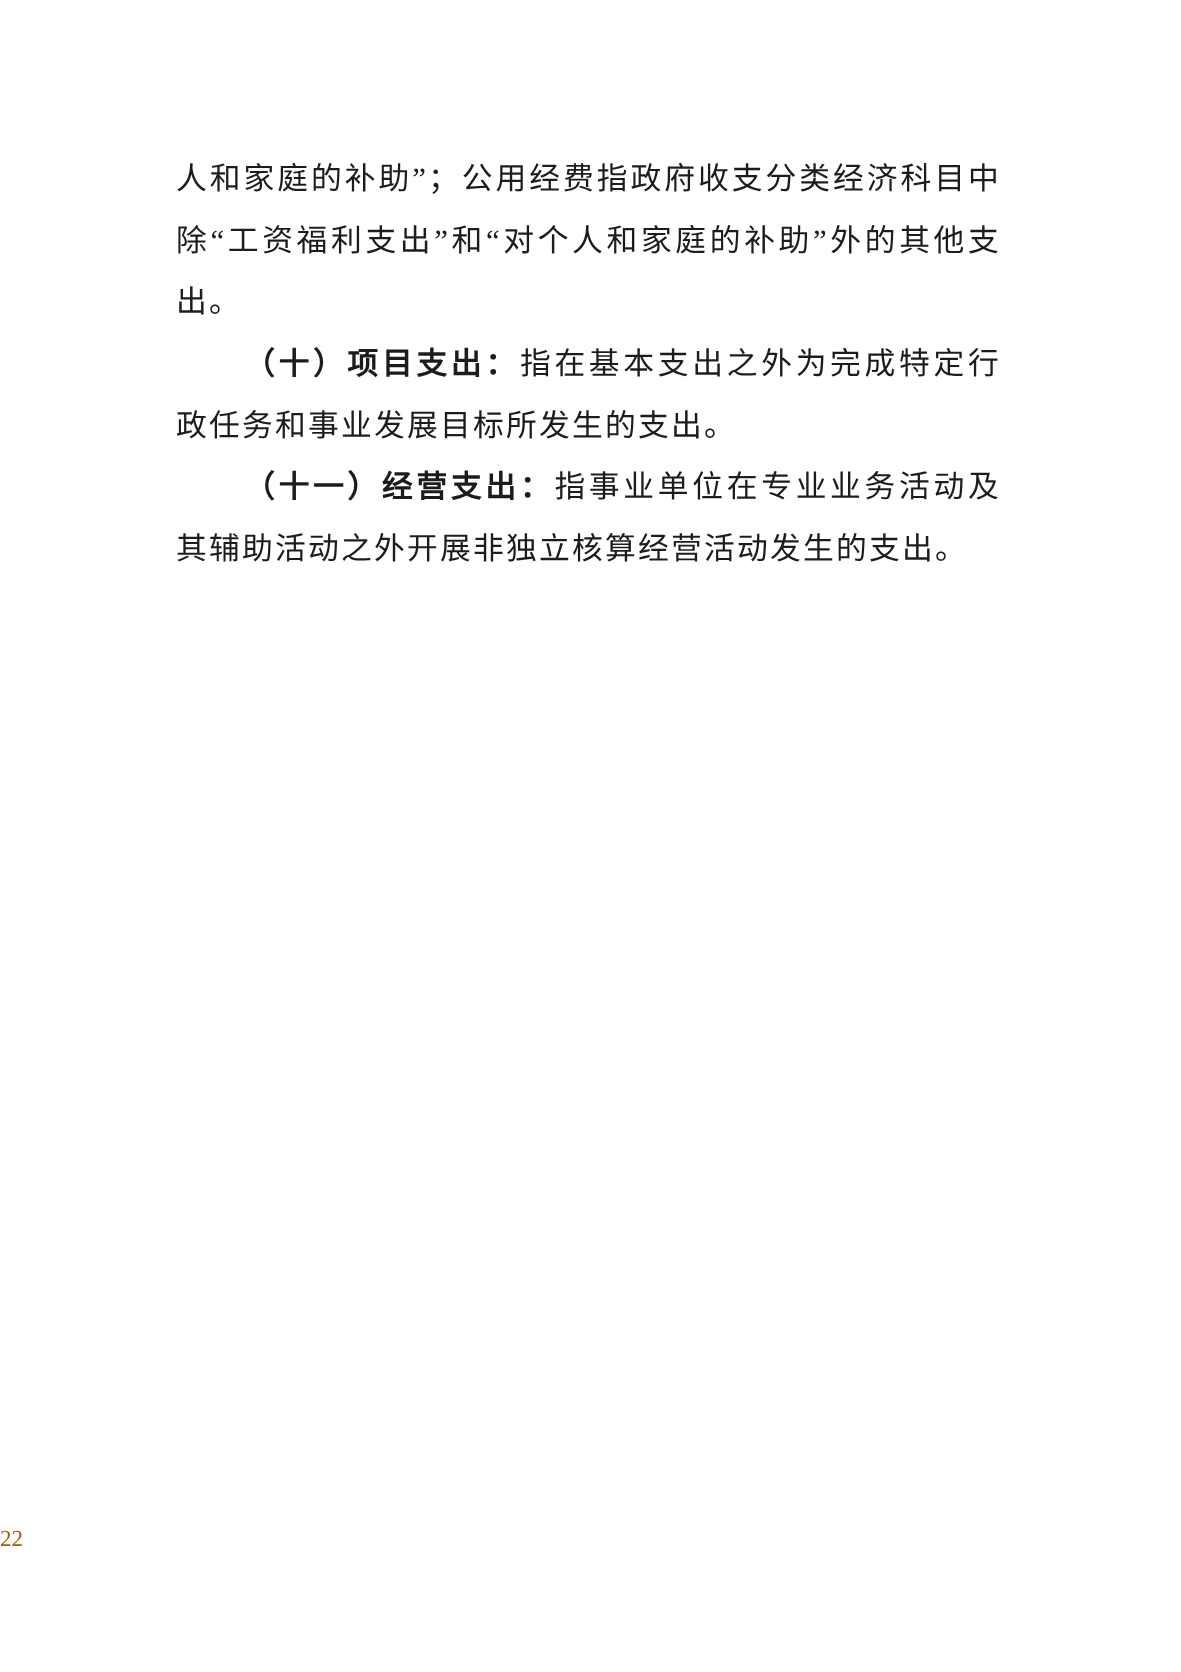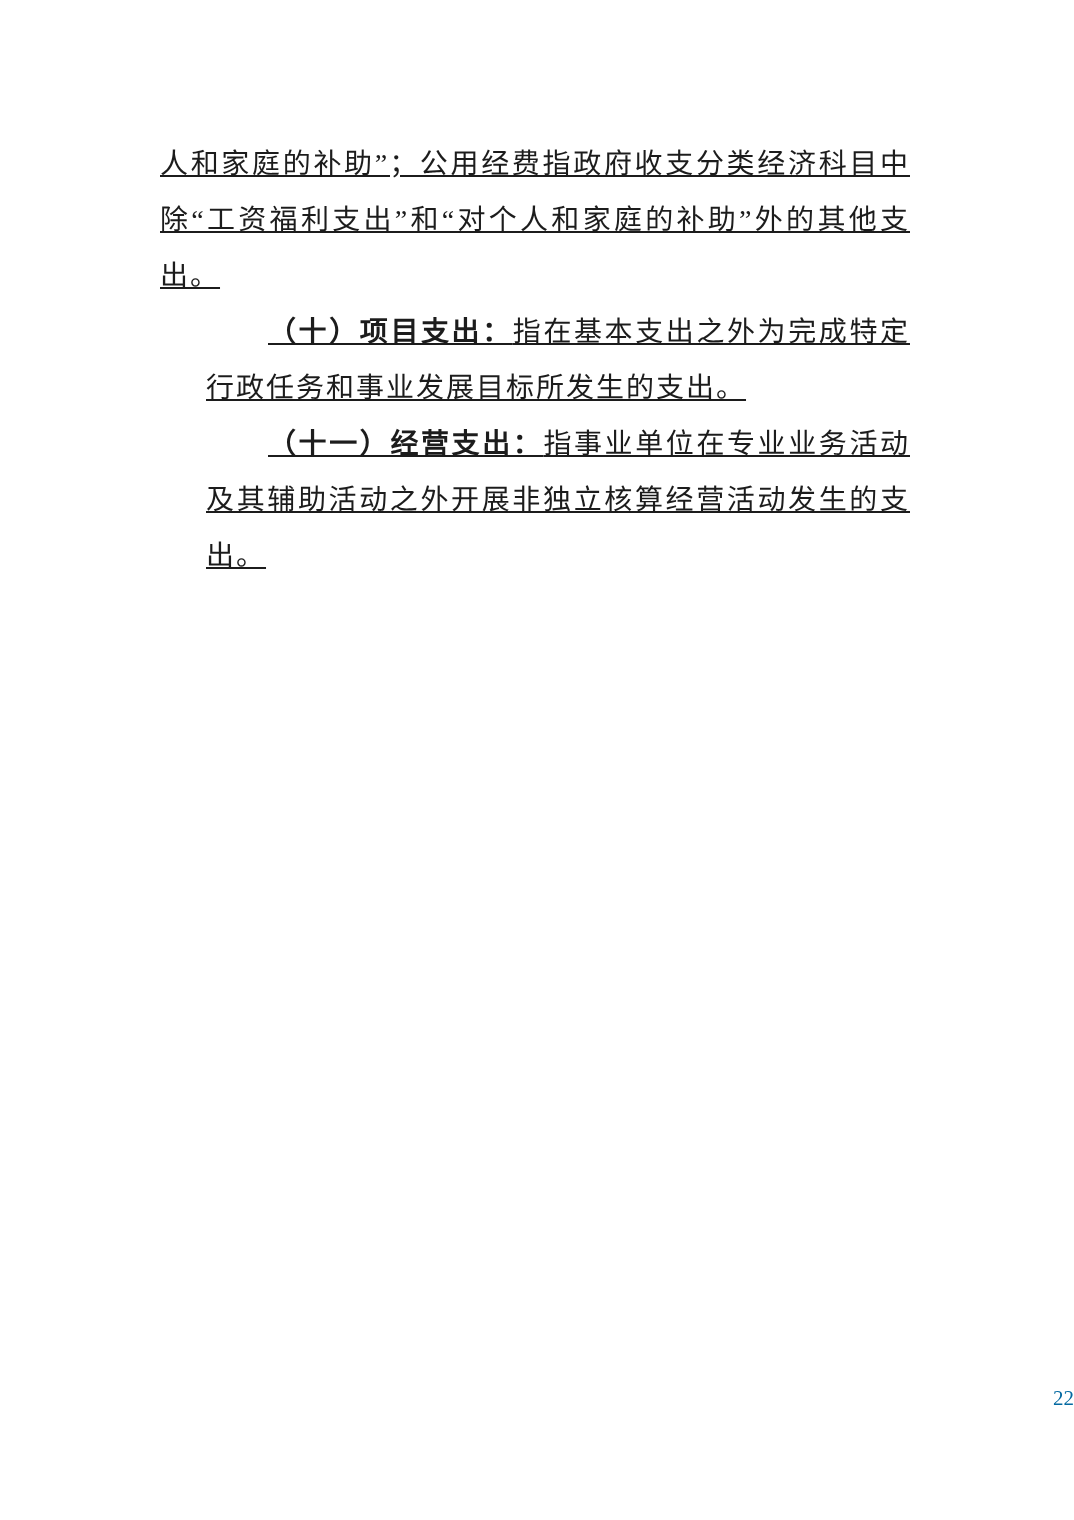--- a/index.html
+++ b/index.html
@@ -20,42 +20,40 @@
   .doc-body {
     position: absolute;
     left: 160px;
     right: 164px;
     top: 136px;
     font-size: 28px;
     line-height: 56px;
     letter-spacing: 2px;
     text-align: justify;
     text-justify: inter-ideograph;
-    text-decoration: underline;
   }
   .para {
     margin: 0;
     padding: 0;
   }
   .para.indent {
     text-indent: 62px;
-    margin-left: 46px;
   }
   .seg-bold {
     font-weight: bold;
   }
   .page-number {
     position: absolute;
     top: 1386px;
     left: 0;
     width: 100%;
-    text-align: right;
+    text-align: left;
     font-size: 21px;
     letter-spacing: 0;
-    color: #0369a1;
+    color: #a16207;
   }
 </style>
 </head>
 <body>
 
 <div class="page">
 
   <div class="doc-body">
 
     <p class="para"><span>人和家庭的补助”；公用经费指政府收支分类经济科目中除“工资福利支出”和“对个人和家庭的补助”外的其他支出。</span></p>

